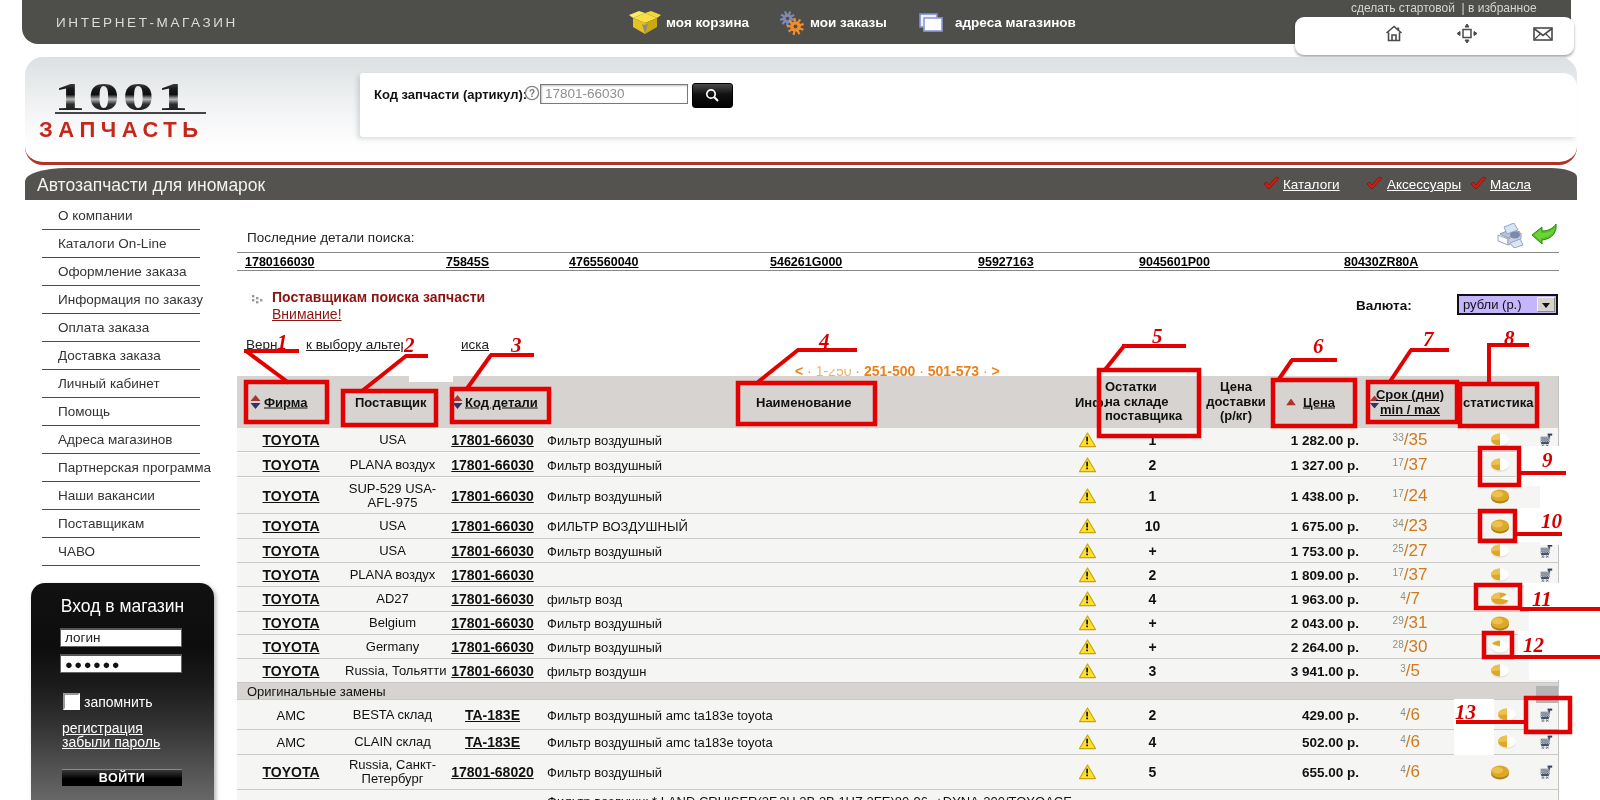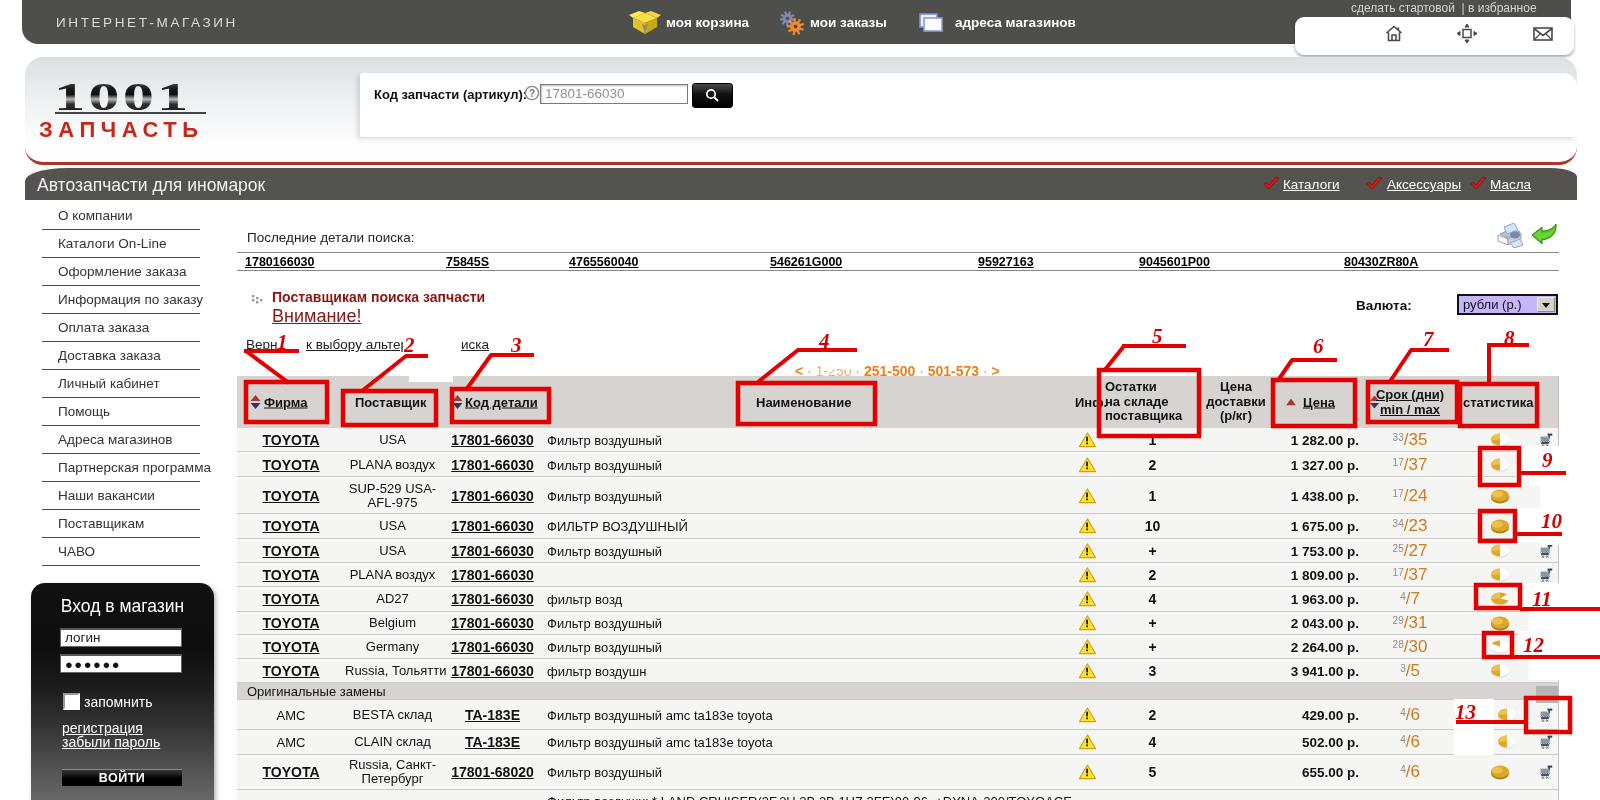--- a/index.html
+++ b/index.html
@@ -182,21 +182,21 @@
 <a class="rl" style="left:1344px;">80430ZR80A</a>
 
 <div class="ab" style="left:252px;top:291px;"><svg width="12" height="10" viewBox="0 0 12 10" fill="#9a9a9a">
         <rect x="0" y="0" width="2.4" height="2.4"></rect>
         <rect x="4" y="2" width="2.4" height="2.4"></rect>
         <rect x="0" y="4" width="2.4" height="2.4"></rect>
         <rect x="4" y="6" width="2.4" height="2.4"></rect>
         <rect x="8" y="4" width="2.4" height="2.4"></rect>
       </svg></div>
 <div class="ab" style="left:272px;top:289px;font-size:14px;font-weight:bold;color:#8b1512;">Поставщикам поиска запчасти</div>
-<a class="ab" style="left:272px;top:306px;font-size:18px;color:#8b1512;">Внимание!</a>
+<a class="ab" style="left:272px;top:306px;font-size:14px;color:#8b1512;">Внимание!</a>
 
 <div class="ab" style="left:1356px;top:298px;font-size:13.5px;font-weight:bold;color:#111;">Валюта:</div>
 <div class="ab" style="left:1457px;top:294px;width:93px;height:17px;border:2px solid #111;background:#c4b5fd;font-size:13px;color:#111;line-height:17px;padding-left:4px;">рубли (р.)
 <div class="ab" style="right:1px;top:1px;width:16px;height:13px;background:#d6d2ca;border:1px solid #888;border-top-color:#f2f2f2;border-left-color:#f2f2f2;"><svg width="16" height="13">
           <polygon points="4,5 12,5 8,10" fill="#111"></polygon>
         </svg></div></div>
 
 <div class="ab" style="left:246px;top:337px;font-size:13.5px;color:#222;text-decoration:underline;">Верн</div>
 <a class="ab" style="left:306px;top:337px;font-size:13.5px;color:#222;">к выбору альтерн</a>
 <a class="ab" style="left:461px;top:337px;font-size:13.5px;color:#222;">иска</a>

